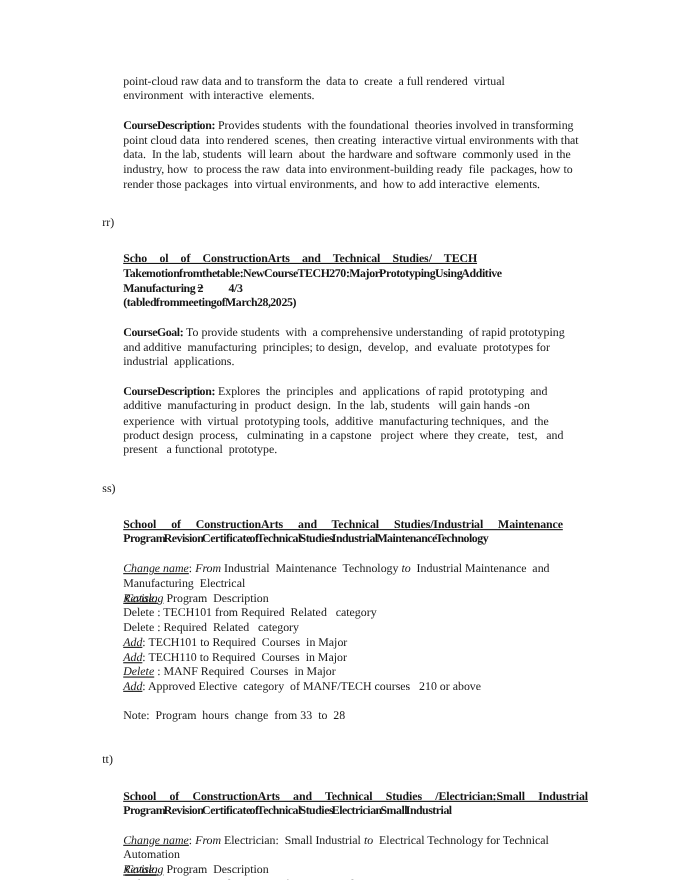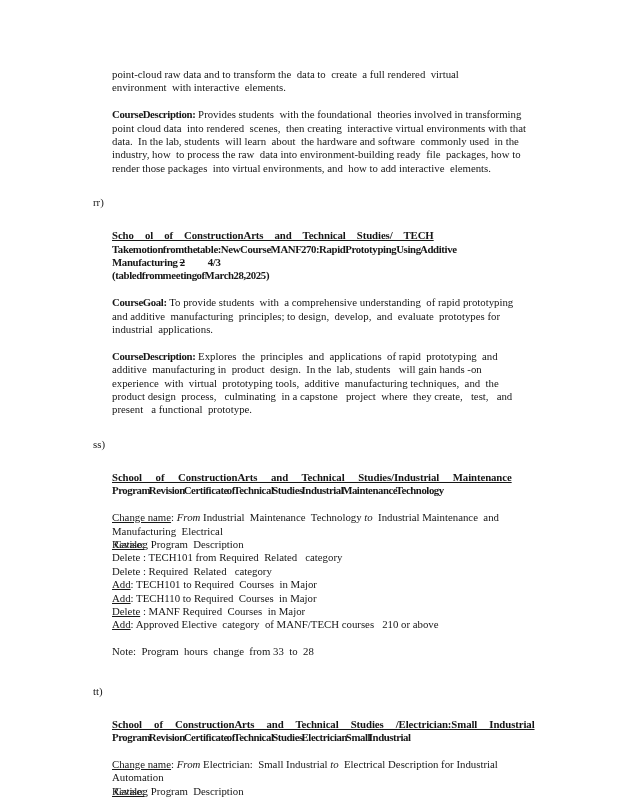--- a/index.html
+++ b/index.html
@@ -14,21 +14,21 @@
     padding:68px 60px 0 93px;
     overflow:hidden;
   }
   .line{line-height:13.4px;white-space:pre;}
   .ind{margin-left:19px;}          
   .item{display:flex;align-items:flex-start;}
   .ilabel{flex:none;width:19px;line-height:13.4px;}
   .icontent{flex:1;min-width:0;}
   .b{font-weight:bold;}
   .i{font-style:italic;}
-  .u{text-decoration:underline;}
+  .u{text-decoration:underline;font-style:italic;}
   .strike{text-decoration:line-through;}
   .sq{word-spacing:-2.6px;letter-spacing:-0.35px;}     
   .sq2{word-spacing:-3.4px;letter-spacing:-0.45px;}    
   .headline{display:inline-block;text-decoration:underline;font-weight:bold;letter-spacing:-0.1px;margin-top:33px;}
   .ws-rr{word-spacing:8.5px;}
   .ws-ss{word-spacing:11px;}
   .ws-tt{word-spacing:9.5px;}
   .gap{height:13.4px;}
   .gap-lg{height:21px;}
   .gap-xl{height:26px;}
@@ -55,21 +55,21 @@
     <div class="line">industry, how  to process the raw  data into environment-building ready  file  packages, how to</div>
     <div class="line">render those packages  into virtual environments, and  how to add interactive  elements.</div>
   </div>
 
   <div class="gap-lg"></div>
 
   <div class="item">
     <div class="ilabel">rr)</div>
     <div class="icontent">
       <div class="line"><span class="headline ws-rr">Scho ol of ConstructionArts and Technical Studies/ TECH</span></div>
-      <div class="line b sq">Take motion from the table: New Course MANF 270: Rapid Prototyping Using Additive</div>
+      <div class="line b sq">Take motion from the table: New Course TECH 270: Major Prototyping Using Additive</div>
       <div class="line b sq"><span>Manufacturing</span><span class="strike credit-old">2</span><span class="credit-new">4/3</span></div>
       <div class="line b sq">(tabled from meeting of March 28, 2025)</div>
 
       <div class="gap"></div>
 
       <div>
         <div class="line"><span class="b sq">Course Goal:</span><span> To provide students  with  a comprehensive understanding  of rapid prototyping</span></div>
         <div class="line">and additive  manufacturing  principles; to design,  develop,  and  evaluate  prototypes for</div>
         <div class="line">industrial  applications.</div>
       </div>
@@ -117,21 +117,21 @@
   <div class="gap-xl"></div>
 
   <div class="item">
     <div class="ilabel">tt)</div>
     <div class="icontent">
       <div class="line"><span class="headline ws-tt">School of ConstructionArts and Technical Studies /Electrician:Small Industrial</span></div>
       <div class="line b sq2">Program Revision Certificate of Technical Studies Electrician Small Industrial</div>
 
       <div class="gap"></div>
 
-      <div class="line"><span class="u">Change name</span><span>: </span><span class="i">From</span><span> Electrician:  Small Industrial </span><span class="i">to</span><span>  Electrical Description for Industrial</span></div>
+      <div class="line"><span class="u">Change name</span><span>: </span><span class="i">From</span><span> Electrician:  Small Industrial </span><span class="i">to</span><span>  Electrical Technology for Technical</span></div>
       <div class="line">Automation</div>
 
       <div class="line"><span class="u">Revise:</span><span class="u overlap">Catalog</span><span> Program  Description</span></div>
 
       <div class="line"><span class="u">Delete</span><span> : ELEC102 and ELEC103 from Required  Courses  in Major</span></div>
     </div>
   </div>
 
 </div>
 

